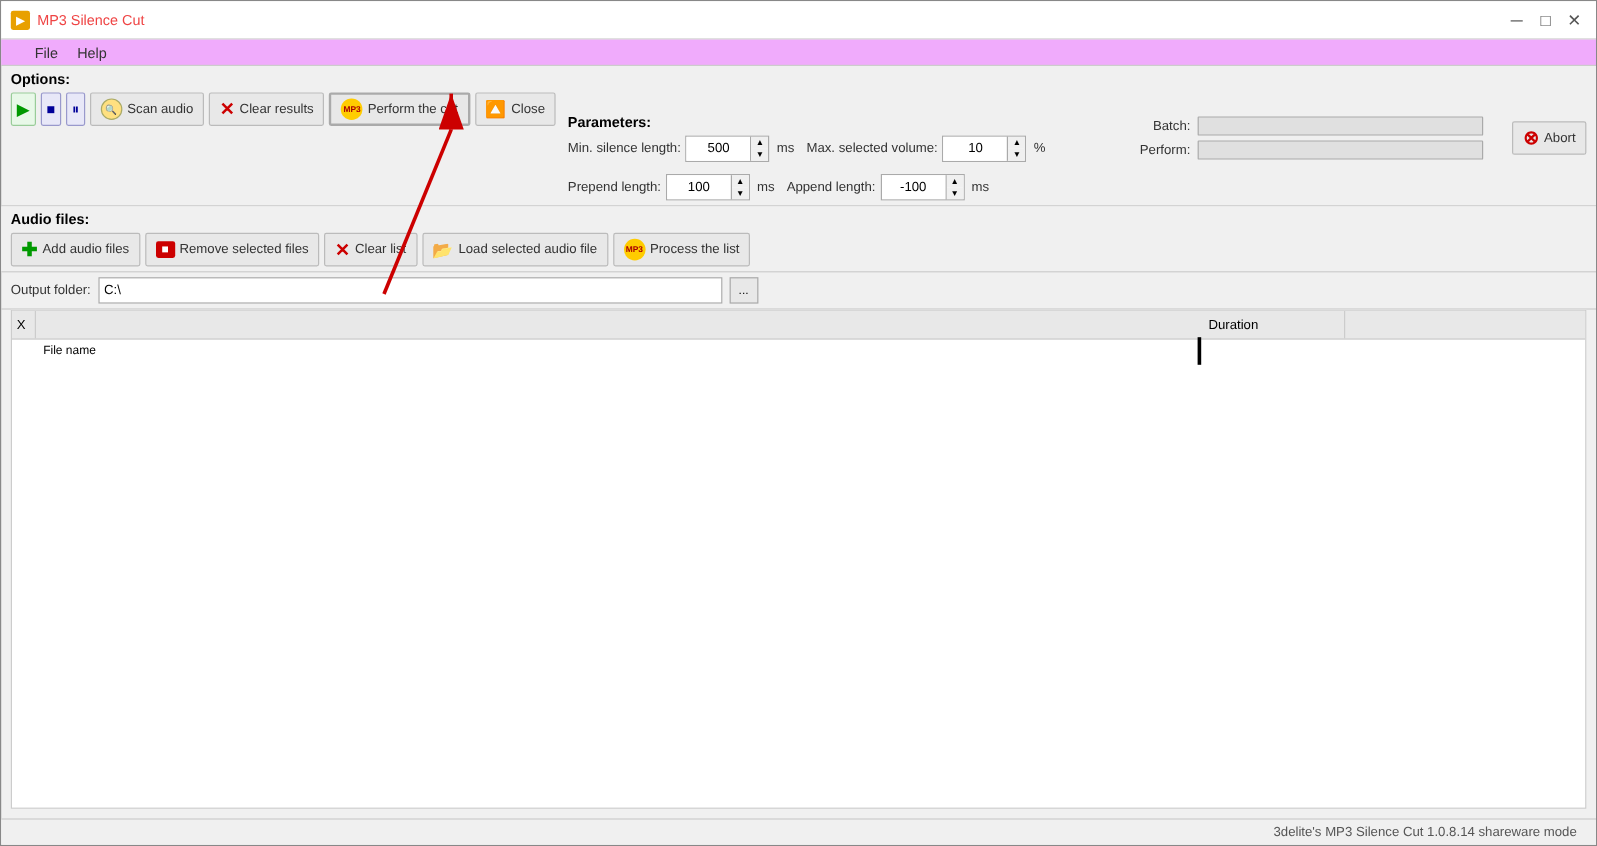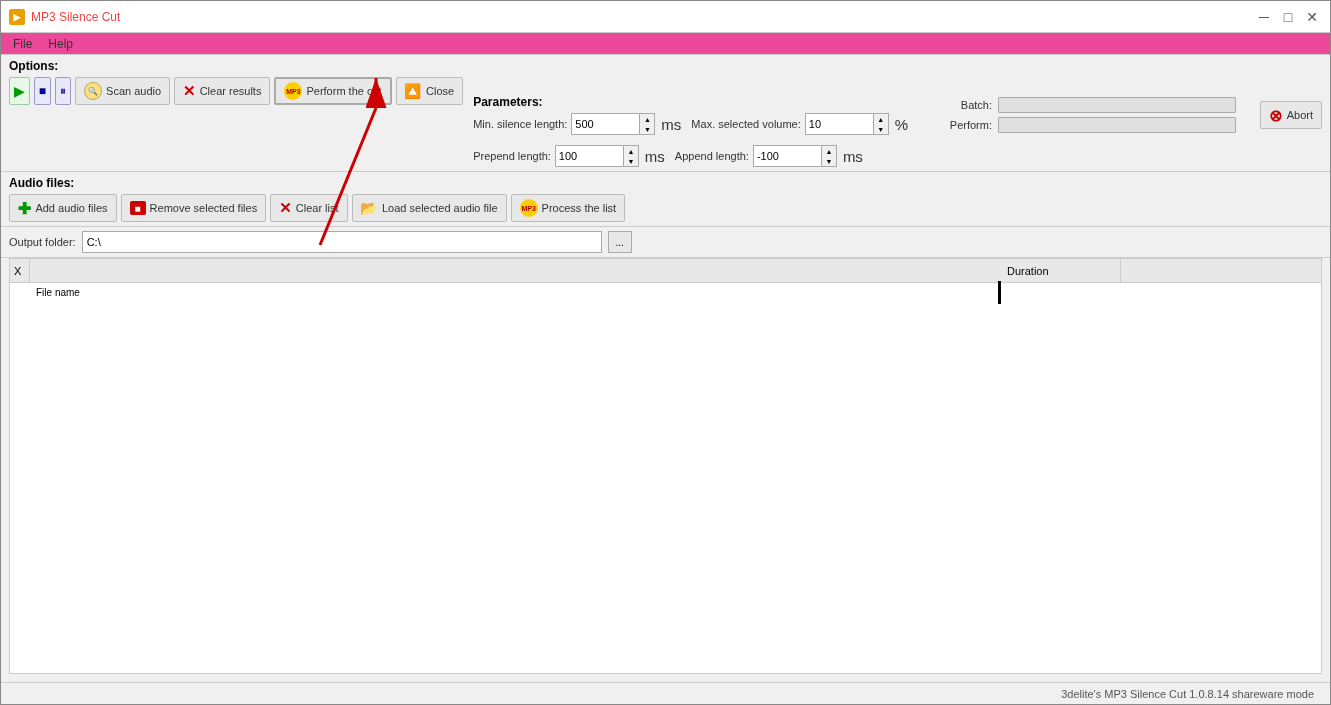--- a/index.html
+++ b/index.html
@@ -60,25 +60,25 @@
       border: none;
       background: none;
       cursor: pointer;
       font-size: 14px;
       color: #555;
       display: flex;
       align-items: center;
       justify-content: center;
     }
     .menu-bar {
-      background: #ec4899;
+      background: #f0abfc;
       height: 22px;
       display: flex;
       align-items: center;
-      padding: 0 4px;
+      padding: 0 20px;
       border-bottom: 1px solid #ccc;
     }
     .menu-item {
       padding: 2px 8px;
       cursor: pointer;
       color: #333;
     }
     .section-label {
       font-weight: bold;
       font-size: 12px;
@@ -121,48 +121,48 @@
       white-space: nowrap;
     }
     .param-input {
       display: flex;
       align-items: center;
       border: 1px solid #aaa;
       background: white;
       height: 22px;
     }
     .param-input input {
-      width: 67px;
+      width: 53px;
       height: 20px;
       border: none;
       outline: none;
       padding: 0 3px;
       font-size: 11px;
-      text-align: left;
+      text-align: center;
     }
     .spin-btns {
       display: flex;
       flex-direction: column;
       border-left: 1px solid #aaa;
     }
     .spin-btn {
       width: 14px;
       height: 10px;
       background: #f0f0f0;
       border: none;
       cursor: pointer;
       display: flex;
       align-items: center;
       justify-content: center;
       font-size: 7px;
       padding: 0;
       line-height: 1;
     }
     .unit-label {
-      font-size: 15px;
+      font-size: 11px;
       color: #333;
       margin-left: 2px;
     }
     .audio-toolbar {
       display: flex;
       align-items: center;
       gap: 4px;
       margin-top: 4px;
     }
     .progress-row {

